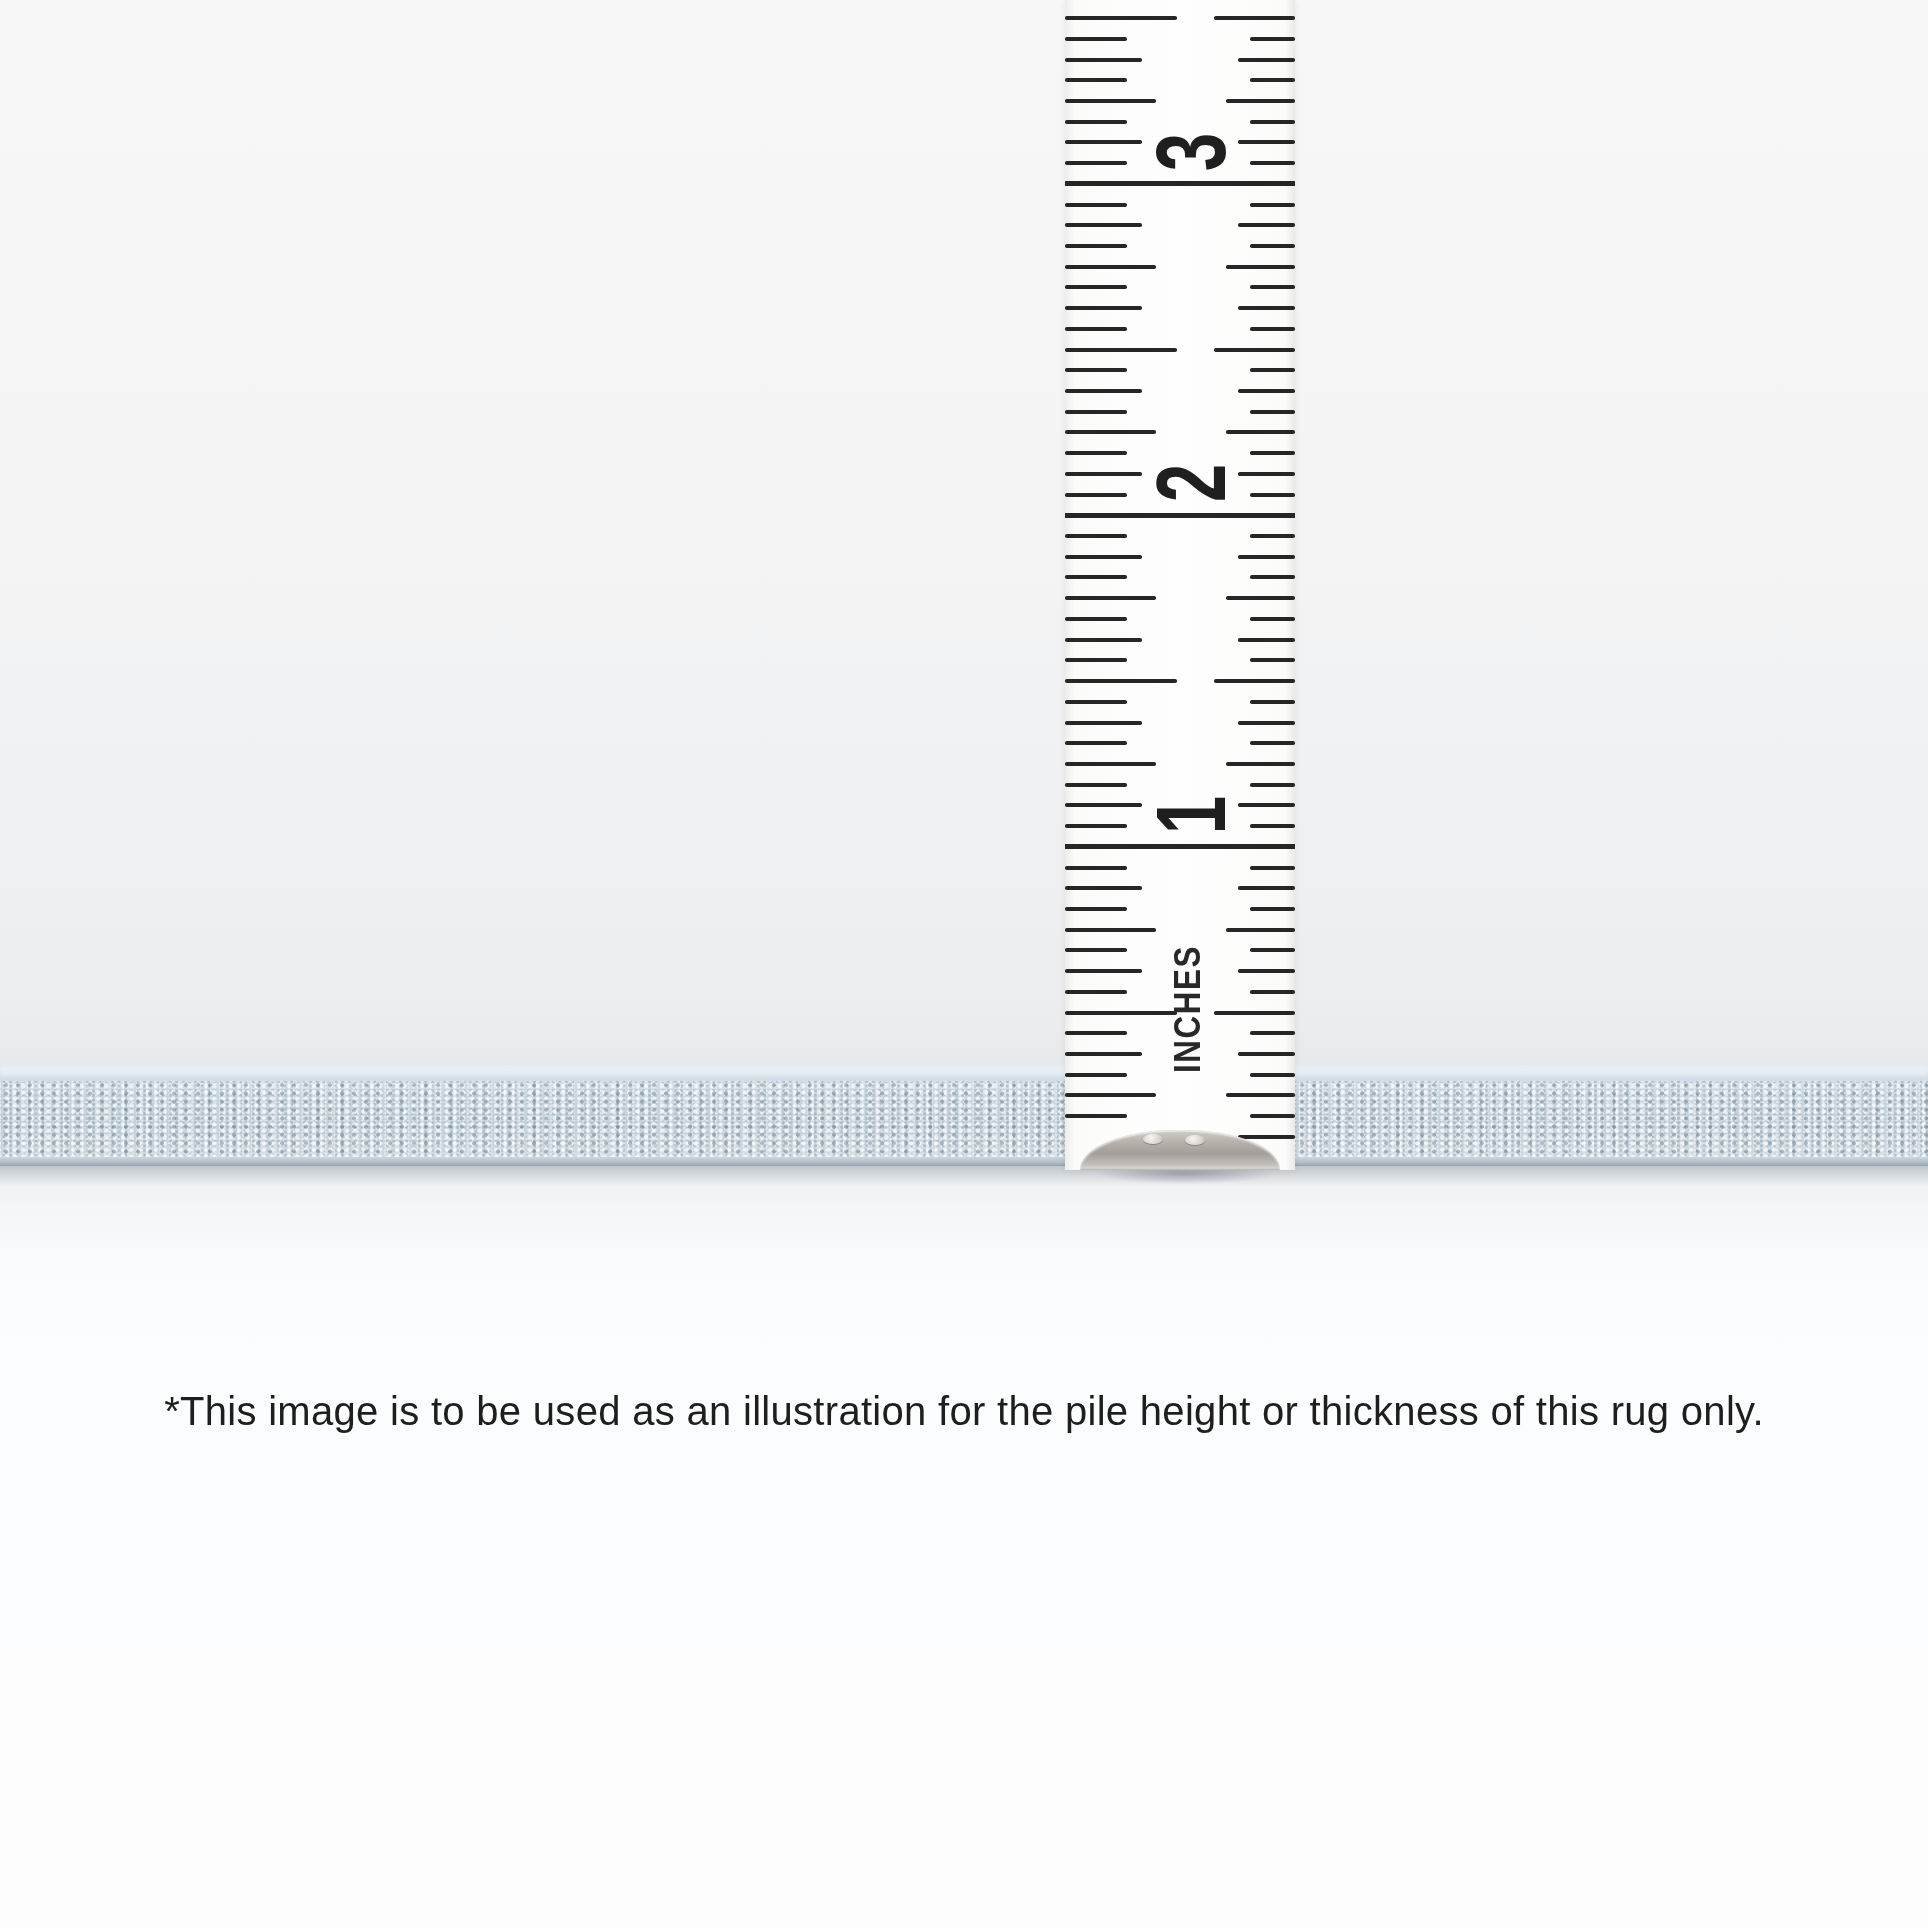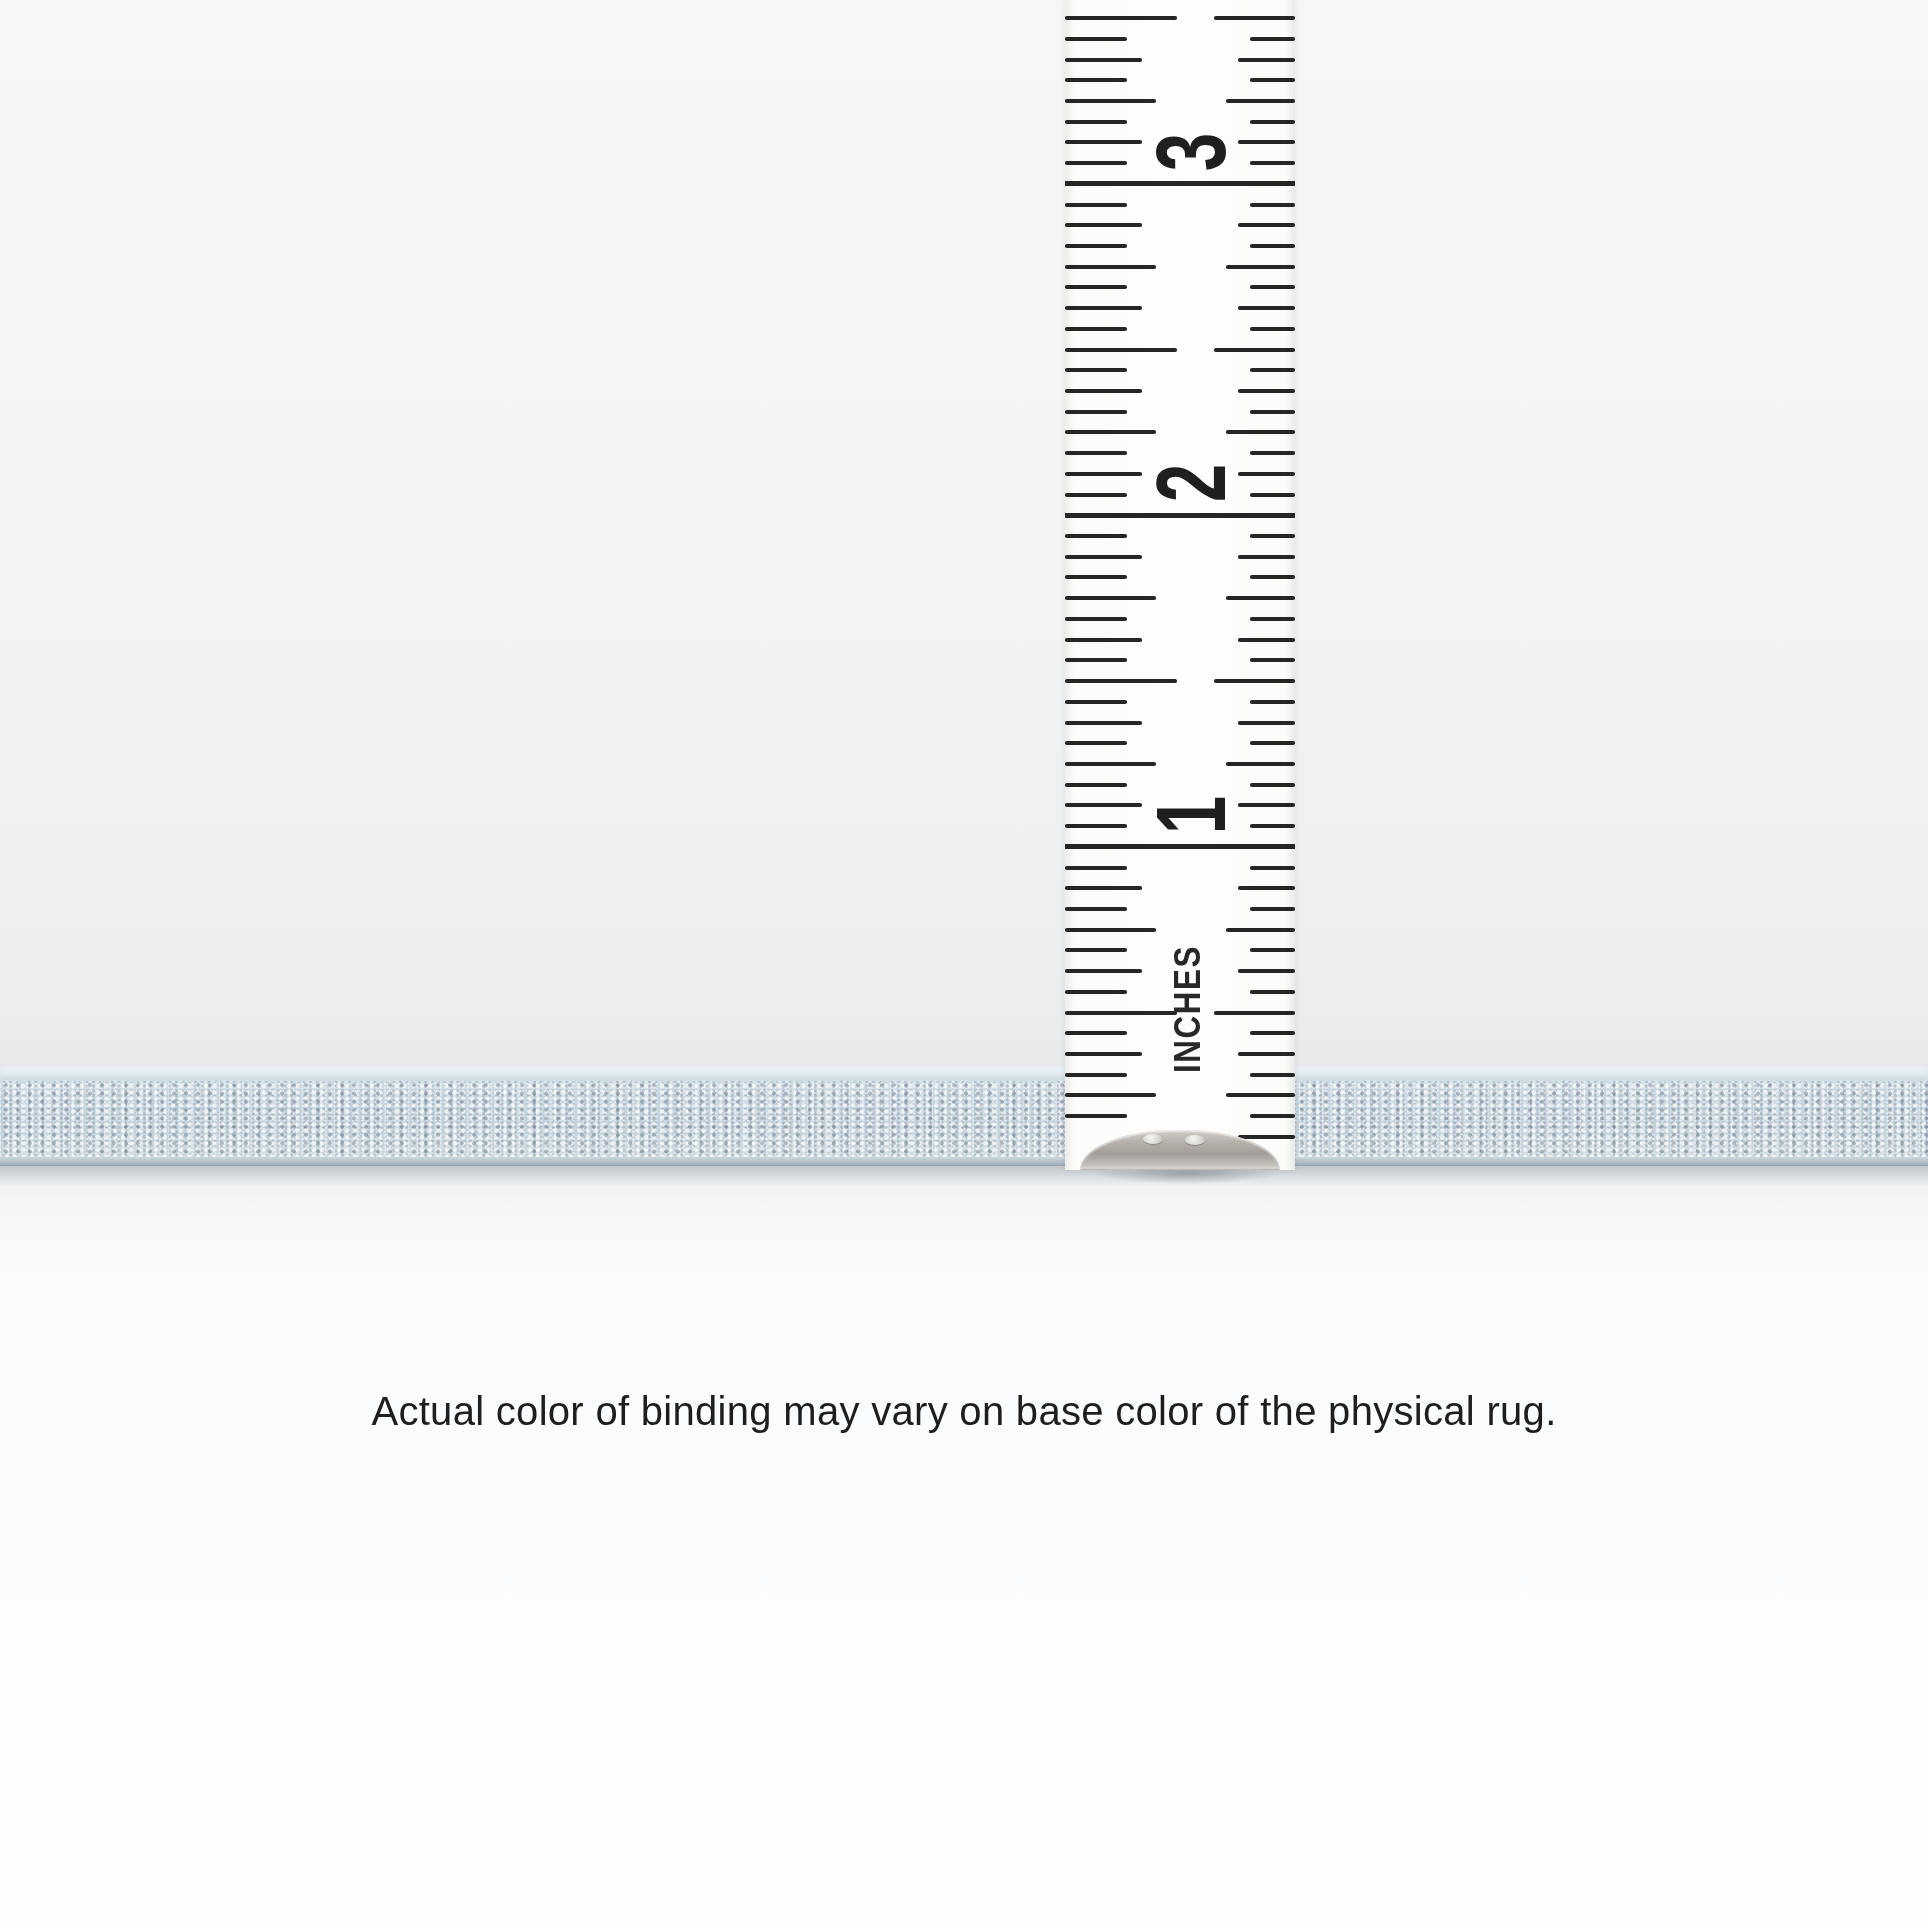--- a/index.html
+++ b/index.html
@@ -218,17 +218,17 @@
         <div class="tick right" style="top: 16px; width: 81px;"></div>
       </div>
     <div class="ruler-unit">INCHES</div>
     <div class="clip">
       <div class="rivet r1"></div>
       <div class="rivet r2"></div>
     </div>
   </div>
 
   <div class="caption">
-    <div>Actual color of binding may vary on base color of the physical rug.</div>
+    <div>*This image is to be used as an illustration for the pile height or thickness of this rug only.</div>
   </div>
 
 </div>
 
 
 </body></html>

